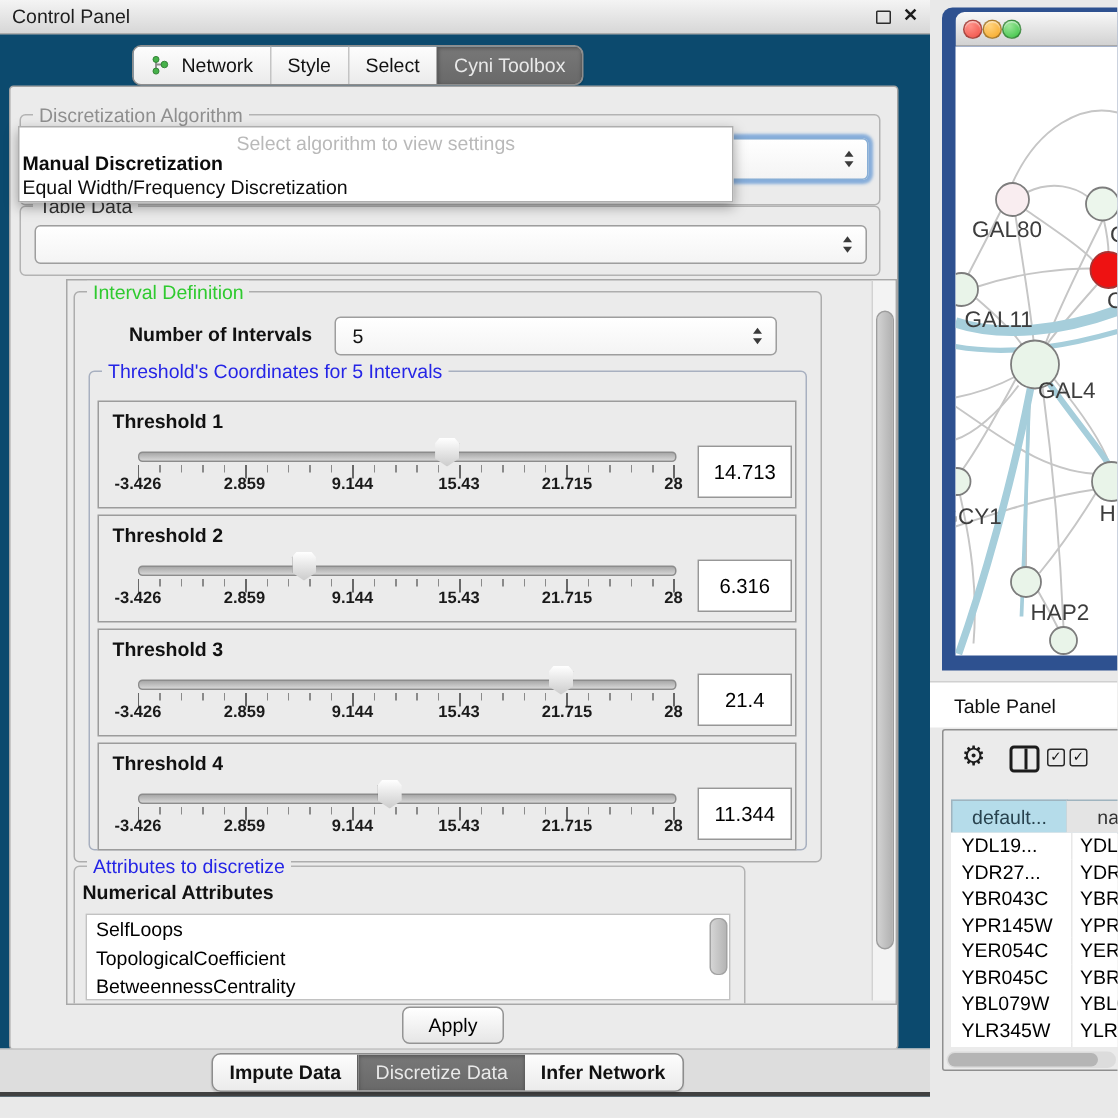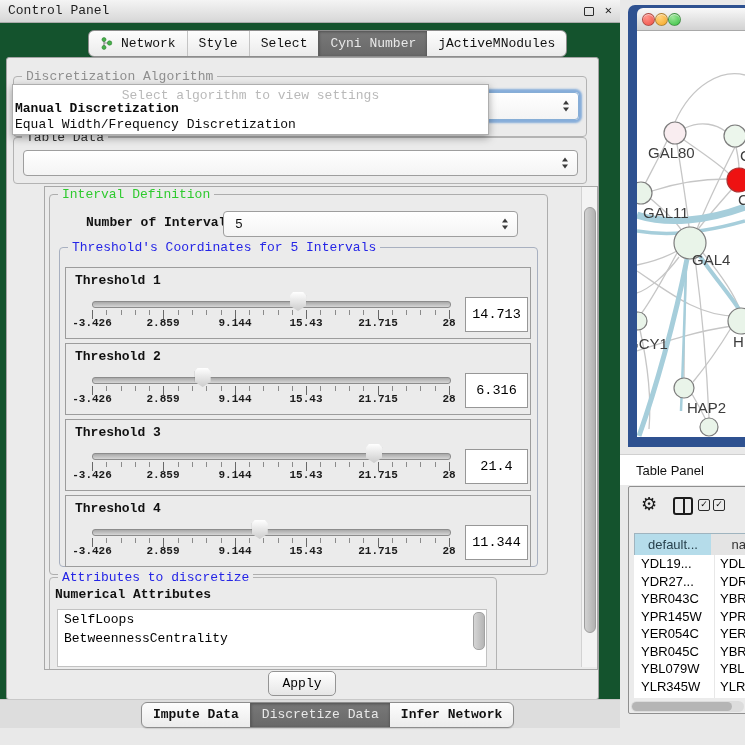--- a/index.html
+++ b/index.html
@@ -1,20 +1,20 @@
 <!DOCTYPE html>
 <html><head>
 <meta charset="utf-8">
 <style>
   html,body{margin:0;padding:0;width:745px;height:745px;overflow:hidden;
     background:#e9e9e9;font-family:"Liberation Sans",sans-serif;-webkit-font-smoothing:antialiased;}
   .ab{position:absolute;}
   #stage{position:relative;width:745px;height:745px;}
   
-  .cp-win{left:0;top:0;width:620px;height:727px;background:#14532d;border-bottom:1px solid #404040;font-family:Liberation Mono, monospace;}
+  .cp-win{left:0;top:0;width:620px;height:727px;background:#0c4a6e;border-bottom:4px solid #404040;}
   .cp-titlebar{left:0;top:0;width:620px;height:22px;background:linear-gradient(#f4f4f4,#d7d7d7);
     border-bottom:1px solid #ababab;}
   .cp-title{left:8px;top:3px;font-size:13px;color:#1d1d1d;}
   .float-ic{right:26px;top:7px;width:8px;height:7px;border:1.5px solid #2c2c2c;border-radius:1px;}
   .close-ic{right:8px;top:3px;font-size:12px;font-weight:bold;color:#1c1c1c;}
   
   .seg{display:flex;height:25px;border:1px solid #8d8d8d;border-radius:6px;overflow:hidden;
     background:linear-gradient(#fdfdfd,#ebebeb);box-shadow:0 1px 1px rgba(0,0,0,.12);}
   .seg .tab{display:flex;align-items:center;gap:8px;padding:0 11px;font-size:13px;color:#111;
     line-height:25px;white-space:nowrap;}
@@ -121,24 +121,21 @@
         </svg>
         <span>Network</span>
       </div>
       <div class="tab sep">
           <span>Style</span>
         </div>
       <div class="tab sep">
           <span>Select</span>
         </div>
       <div class="tab sel">
-          <span>Cyni Number</span>
-        </div>
-      <div class="tab">
-          <span>jActiveMNodules</span>
+          <span>Cyni Toolbox</span>
         </div>
     </div>
 
     <div class="ab mainpanel"></div>
 
     <div class="gbox" style="left:13px;top:76px;width:572px;height:59px;">
       <span class="glabel gray">Discretization Algorithm</span>
     </div>
     <div class="combo focusring" style="left:22px;top:92px;width:555px;height:26px;z-index:5;">
       <span class="spin">
@@ -240,20 +237,21 @@
         <div class="thumb-sl" style="left: 193.788px;"></div>
         <div class="valbox">11.344</div>
       </div>
 
       <div class="gbox" style="left:4px;top:390px;width:446px;height:96px;">
         <span class="glabel blue">Attributes to discretize</span>
       </div>
       <span class="ab" style="left:10px;top:400px;font-size:13px;font-weight:bold;color:#111;">Numerical Attributes</span>
       <div class="numlist" style="left:12px;top:422px;width:428px;height:56px;">
         <div class="it">SelfLoops</div>
+        <div class="it">TopologicalCoefficient</div>
         <div class="it">BetweennessCentrality</div>
         <div class="lsb"></div>
       </div>
 
       <div class="vsb">
         <div class="thumb"></div>
       </div>
     </div>
 
     <div class="btn" style="left:268px;top:671px;width:66px;height:23px;line-height:23px;">Apply</div>

